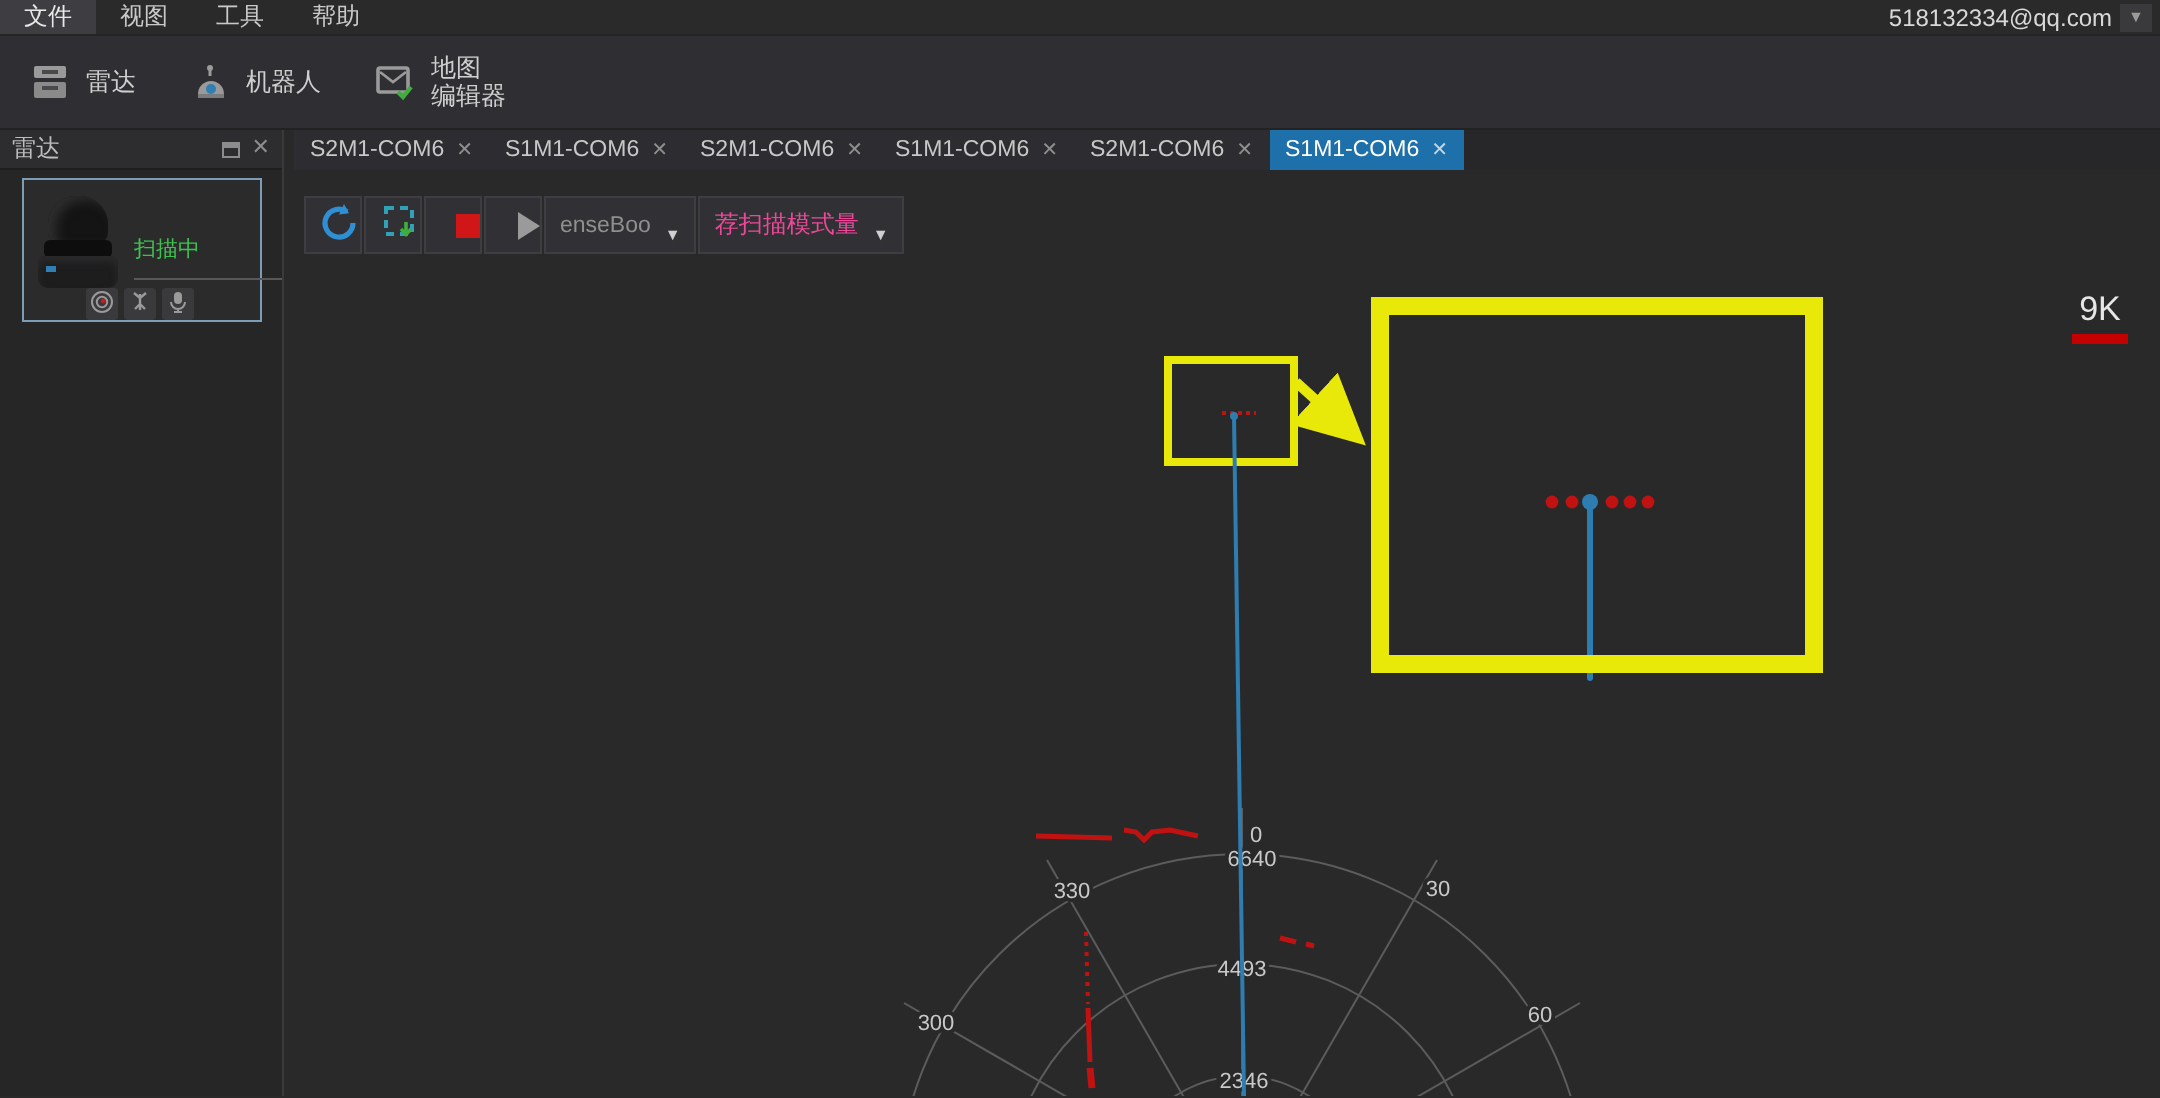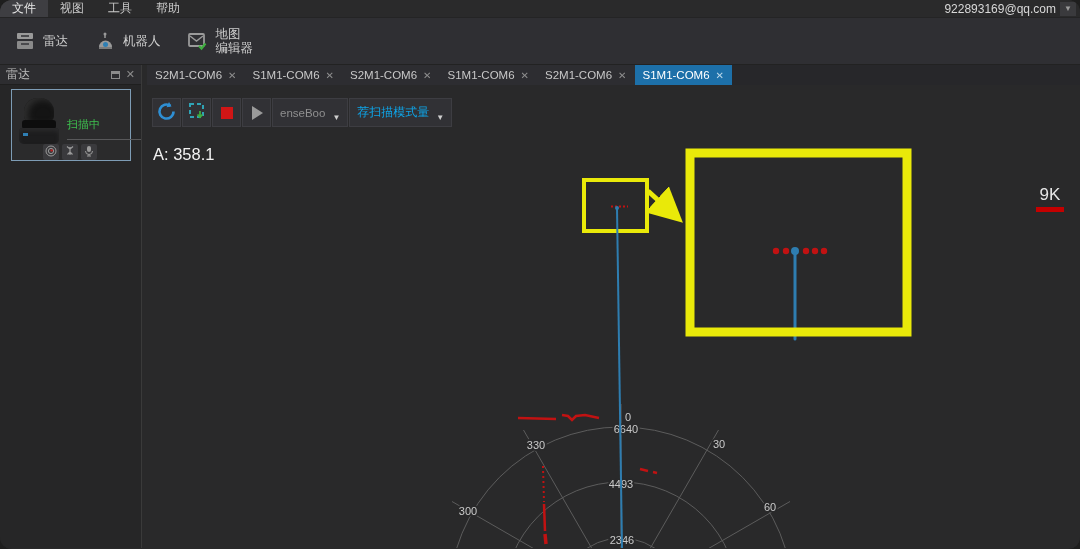--- a/index.html
+++ b/index.html
@@ -1,19 +1,19 @@
 <!DOCTYPE html>
 <html><head>
 <meta charset="utf-8">
 <style>
   * { margin:0; padding:0; box-sizing:border-box; }
   html,body { background:#1e1e1e; }
   body { font-family:"Liberation Sans", sans-serif; }
   .app { position:relative; width:1080px; height:549px; background:#29292a; overflow:hidden;
-         color:#cfcfcf; font-size:12px;border-radius:12px; }
+         color:#cfcfcf; font-size:12px; }
 
   
   .titlebar { height:18px; background:#2a2a2b; display:flex; align-items:stretch;
               justify-content:space-between; border-bottom:1px solid #242425; }
   .menus { display:flex; }
   .menu-item { padding:0 12px; display:flex; align-items:center; font-size:12px; color:#c9c9c9; cursor:default; }
   .menu-item.active { background:#3e3e42; color:#e8e8e8; }
   .account { display:flex; align-items:center; gap:4px; padding-right:4px; }
   .account-email { font-size:12px; color:#d8d8d8; }
   .caret-box { width:16px; height:14px; background:#3a3a3d; color:#9a9a9a; font-size:8px;
@@ -62,56 +62,56 @@
   .tab .x { color:#8f8f8f; font-size:10px; }
   .tab.active { background:#1d70a9; color:#ffffff; }
   .tab.active .x { color:#bcd8ea; }
 
   .content { position:relative; flex:1; background:#29292a; overflow:hidden; }
   .overlay { position:absolute; left:0; top:0; width:933px; height:463px; pointer-events:none; }
 
   
   .mini-toolbar { position:absolute; left:5px; top:13px; display:flex; gap:1px; z-index:2; }
   .mbtn { height:29px; min-width:29px; background:#313135; border:1px solid #3d3d42;
-          display:flex; align-items:center; justify-content:center; }
+          display:flex; align-items:center; justify-content:flex-end; }
   .stop-sq { width:12px; height:12px; background:#d01616; }
   .play-tri { width:0; height:0; border-left:11px solid #9a9a9a; border-top:7px solid transparent;
               border-bottom:7px solid transparent; margin-left:2px; }
   .dd { padding:0 7px; gap:7px; }
   .dd .cap1 { color:#8f8f8f; font-size:11.5px; max-width:48px; overflow:hidden; white-space:nowrap; }
-  .dd .cap2 { color:#0ea5e9; font-size:12px; max-width:86px; overflow:hidden; white-space:nowrap; }
+  .dd .cap2 { color:#ec4899; font-size:12px; max-width:86px; overflow:hidden; white-space:nowrap; }
   .dd .dar { color:#cfcfcf; font-size:8px; align-self:flex-end; margin-bottom:4px; }
 
   
   .readings { position:absolute; left:6px; top:56px; z-index:2; color:#f2f2f2; font-size:16.5px;
               line-height:26.5px; }
 
   
   .serial-block { position:absolute; left:520px; top:2px; z-index:2; font-family:"Liberation Serif", serif;
                   font-size:18px; color:#f0f0f0; line-height:29px; white-space:nowrap; }
 
   
   .badge-9k { position:absolute; left:886px; top:60px; z-index:2; width:34px; text-align:center; }
-  .badge-9k .t { color:#e6e6e6; font-size:17px;margin-top:40px; }
+  .badge-9k .t { color:#e6e6e6; font-size:17px; }
   .badge-9k .redbar { width:28px; height:5px; background:#c40000; margin:2px auto 0; }
 </style>
 </head>
 <body>
 
 <div class="app">
 
   <div class="titlebar">
     <div class="menus" id="menus">
         <div class="menu-item active">文件</div>
         <div class="menu-item">视图</div>
         <div class="menu-item">工具</div>
         <div class="menu-item">帮助</div>
       </div>
     <div class="account">
-      <span class="account-email">922893169@qq.com</span>
+      <span class="account-email">518132334@qq.com</span>
       <span class="caret-box">▼</span>
     </div>
   </div>
 
   <div class="ribbon">
     <div class="ribbon-item">
       <span class="ric">
         <svg width="20" height="18" viewBox="0 0 20 18">
             <rect x="2" y="1" width="16" height="6" rx="1" fill="#9a9a9a"></rect>
             <rect x="2" y="9" width="16" height="8" rx="1" fill="#8a8a8a"></rect>
@@ -319,21 +319,20 @@
             <span class="cap1">enseBoo</span>
             <span class="dar">▼</span>
           </div>
           <div class="mbtn dd">
             <span class="cap2">荐扫描模式量</span>
             <span class="dar">▼</span>
           </div>
         </div>
 
         <div class="readings">
-          <div>A: 358.1</div>
         </div>
 
 
         <div class="badge-9k">
           <div class="t">9K</div>
           <div class="redbar"></div>
         </div>
 
       </div>
     </main>

